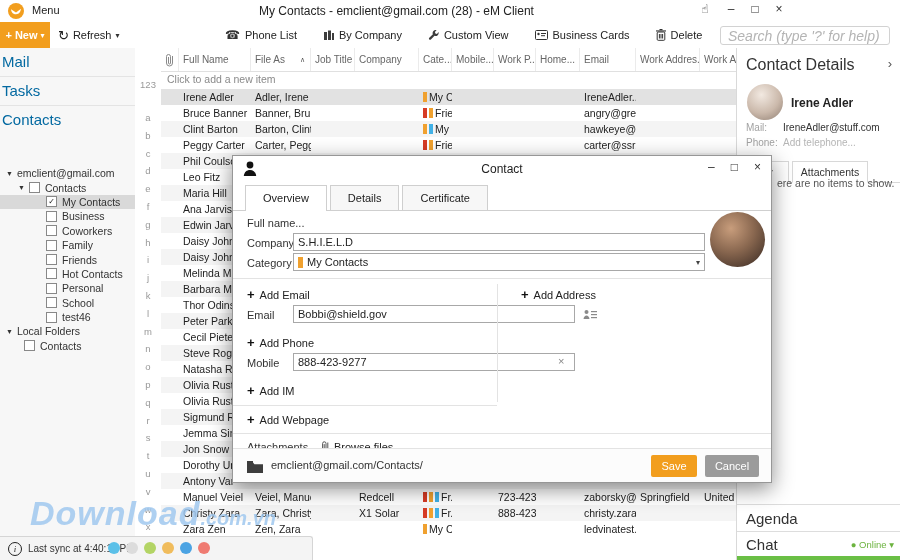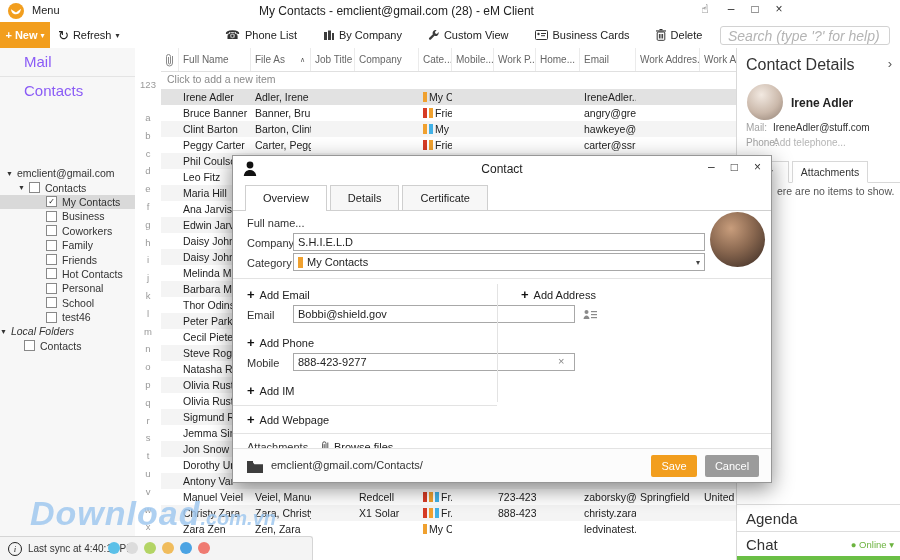--- a/index.html
+++ b/index.html
@@ -22,21 +22,21 @@
   .tcbtn{display:flex;align-items:center;gap:5px;padding:0 10px;font-size:11px;color:#222;cursor:pointer;}
   .tcbtn.active{background:#e2e2e2;}
   .tcbtn .ticon{display:flex;align-items:center;font-size:12px;color:#333;}
   .searchbox{position:absolute;right:10px;top:4px;width:168px;height:17px;border:1px solid #d2d2d2;border-radius:3px;background:#fff;display:flex;align-items:center;}
   .searchbox input{border:none;outline:none;flex:1;font-size:14px;font-style:italic;color:#555;padding:0 0 0 7px;font-family:inherit;background:transparent;}
   .searchbox input::placeholder{color:#b4b4b4;}
   .searchbox .sicon{margin-right:2px;}
   .searchbox .chev{font-size:7px;color:#999;margin-right:5px;}
   
   .sidebar{position:absolute;left:0;top:48px;width:135px;bottom:0;background:#f7f7f7;border-right:1px solid #d9d9d9;}
-  .side-sec{height:28px;line-height:28px;padding-left:24px;font-size:15px;color:#8b5cf6;border-bottom:1px solid #e4e4e4;cursor:pointer;}
+  .side-sec{height:28px;line-height:28px;padding-left:2px;font-size:15px;color:#0369a1;border-bottom:1px solid #e4e4e4;cursor:pointer;}
   .tree{position:absolute;left:0;top:118px;right:0;}
   .titem{height:14.4px;display:flex;align-items:center;font-size:10.5px;color:#333;cursor:pointer;white-space:nowrap;}
   .titem.sel{background:#d9d9d9;}
   .titem .arrow{font-size:7px;color:#333;margin-right:4px;}
   .titem .cb{width:9px;height:9px;border:1px solid #888;background:#fff;margin-right:5px;font-size:8px;line-height:9px;text-align:center;color:#222;flex:0 0 auto;}
   .syncbar{position:absolute;left:0;bottom:0;width:312px;height:23px;background:rgba(243,243,243,.95);border:1px solid #d5d5d5;border-left:none;border-bottom:none;border-top-right-radius:3px;display:flex;align-items:center;z-index:6;}
   .info-icon{width:12px;height:12px;border:1.4px solid #222;border-radius:50%;font-size:9px;font-style:italic;font-family:"Liberation Serif","DejaVu Serif",serif;color:#222;text-align:center;line-height:12px;margin:0 6px 0 8px;}
   .synctext{font-size:10px;color:#333;}
   
   .listarea{position:absolute;left:135px;top:48px;right:163px;bottom:0;background:#fff;}
@@ -53,25 +53,25 @@
   .trow.sel{background:#e2e2e2;}
   .tcell{font-size:10.5px;color:#222;line-height:16px;padding-left:4px;overflow:hidden;white-space:nowrap;display:flex;align-items:center;gap:1px;}
   .catbar{display:inline-block;width:4px;height:10px;margin-right:1px;flex:0 0 auto;}
   
   .rightpanel{position:absolute;right:0;top:48px;width:163px;bottom:0;background:#fff;border-left:1px solid #d9d9d9;}
   .rp-title{position:absolute;left:9px;top:8px;font-size:16px;color:#333;}
   .rp-chevron{position:absolute;right:8px;top:8px;font-size:13px;color:#555;cursor:pointer;}
   .rp-avatar{position:absolute;left:10px;top:36px;width:36px;height:36px;border-radius:50%;background:radial-gradient(circle at 40% 30%,#f2e9e1 0%,#cbb9ab 55%,#8d7c70 100%);}
   .rp-name{position:absolute;left:54px;top:48px;font-size:12px;font-weight:bold;color:#222;}
   .rp-lab{position:absolute;left:9px;font-size:10px;color:#a2a2a2;}
-  .rp-val{position:absolute;left:36px;font-size:10px;color:#333;}
+  .rp-val{position:absolute;left:46px;font-size:10px;color:#333;}
   .rp-ph{color:#b5b5b5;}
   .rp-tabs{position:absolute;left:0;right:0;top:113px;height:21px;border-bottom:1px solid #d8d8d8;}
   .rp-tab{position:absolute;bottom:-1px;height:20px;line-height:20px;background:#fff;border:1px solid #d8d8d8;border-bottom:1px solid #fff;font-size:10.5px;color:#333;text-align:center;cursor:pointer;}
-  .rp-empty{position:absolute;left:40px;top:137px;font-size:10.5px;color:#555;white-space:nowrap;}
+  .rp-empty{position:absolute;left:40px;top:129px;font-size:10.5px;color:#555;white-space:nowrap;}
   .rp-agenda{position:absolute;left:0;right:0;top:456px;height:27px;border-top:1px solid #ddd;font-size:15px;color:#333;line-height:27px;padding-left:9px;cursor:pointer;}
   .rp-chat{position:absolute;left:0;right:0;top:483px;height:26px;border-top:1px solid #ddd;font-size:15px;color:#333;line-height:26px;padding-left:9px;cursor:pointer;}
   .rp-online{position:absolute;right:6px;top:0;font-size:9.5px;color:#6cb33f;cursor:pointer;}
   .rp-greenbar{position:absolute;left:0;right:0;bottom:0;height:4px;background:#6abf45;}
   
   .dialog{position:absolute;left:232px;top:155px;width:538px;height:326px;background:#fff;border:1px solid #979797;box-shadow:0 6px 20px rgba(0,0,0,.45);z-index:20;}
   .dlg-tb{position:absolute;left:0;top:0;right:0;height:26px;}
   .dlg-person{position:absolute;left:10px;top:5px;}
   .dlg-title{position:absolute;left:50%;top:6px;transform:translateX(-50%);font-size:12px;color:#222;}
   .dlg-ctrl{position:absolute;right:10px;top:4px;display:flex;gap:16px;font-size:12px;color:#333;}
@@ -186,20 +186,21 @@
           <circle cx="4.5" cy="4.5" r="3.3" fill="none" stroke="#9a9a9a" stroke-width="1.2"></circle>
           <line x1="7" y1="7" x2="10" y2="10" stroke="#9a9a9a" stroke-width="1.2"></line>
         </svg>
     </span>
     <span class="chev">▼</span>
   </div>
 </div>
 
 <div class="sidebar">
   <div class="side-sec">Mail</div>
+  <div class="side-sec">Tasks</div>
   <div class="side-sec" style="border-bottom:none;">Contacts</div>
   <div class="tree">
       <div class="titem" style="padding-left: 6px;">
         <span class="arrow">▼</span>
         <span>emclient@gmail.com</span>
       </div>
       <div class="titem" style="padding-left: 18px;">
         <span class="arrow">▼</span>
         <span class="cb"></span>
         <span>Contacts</span>
@@ -233,21 +234,21 @@
         <span>Personal</span>
       </div>
       <div class="titem" style="padding-left: 46px;">
         <span class="cb"></span>
         <span>School</span>
       </div>
       <div class="titem" style="padding-left: 46px;">
         <span class="cb"></span>
         <span>test46</span>
       </div>
-      <div class="titem" style=" font-style: italic;">
+      <div class="titem" style="padding-left: 6px;">
         <span class="arrow">▼</span>
         <span>Local Folders</span>
       </div>
       <div class="titem" style="padding-left: 24px;">
         <span class="cb"></span>
         <span>Contacts</span>
       </div>
     </div>
 </div>
 

